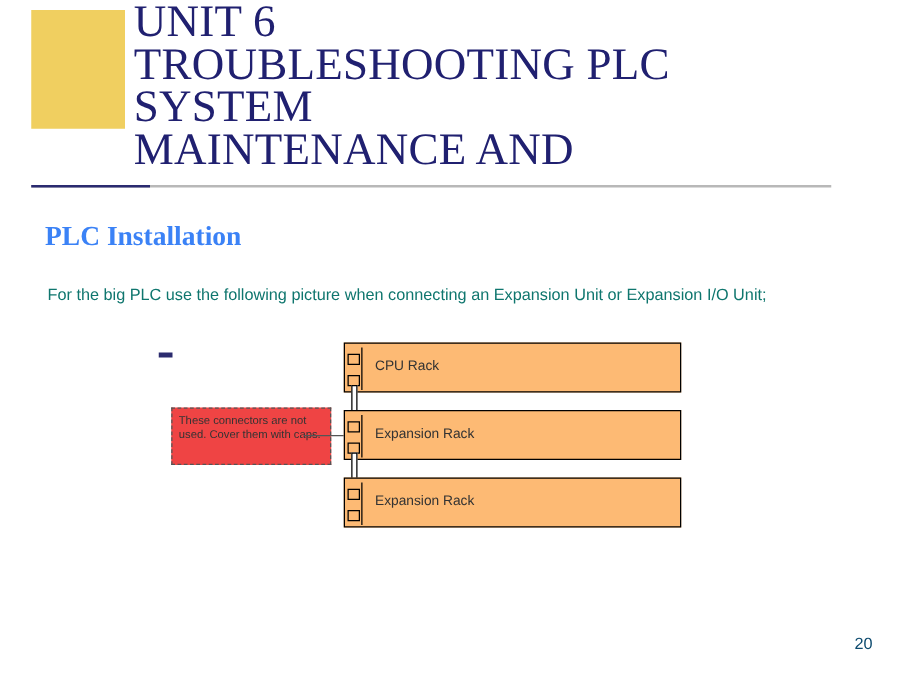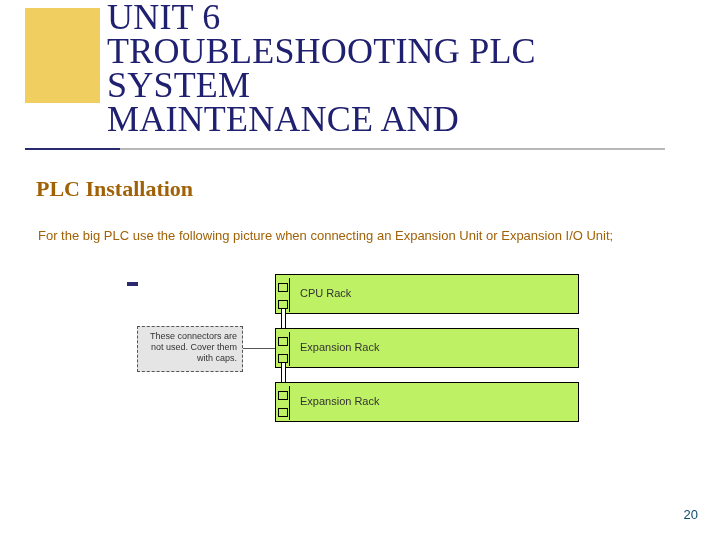--- a/index.html
+++ b/index.html
@@ -7,33 +7,33 @@
   .slide { position: relative; width: 720px; height: 540px; }
 
   .gold-box { position: absolute; left: 25px; top: 8px; width: 75px; height: 95px; background: #f0cf60; }
 
   .title-block { position: absolute; left: 107px; top: 0px; width: 560px; }
   .title-block .ln { font-size: 36px; line-height: 34px; color: #202070; letter-spacing: 0.2px; }
 
   .rule-gray { position: absolute; left: 25px; top: 148px; width: 640px; height: 2px; background: #b8b8b8; }
   .rule-navy { position: absolute; left: 25px; top: 148px; width: 95px; height: 2px; background: #2a2a70; }
 
-  .subhead { position: absolute; left: 36px; top: 176px; font-size: 22px; font-weight: bold; color: #a16207; }
+  .subhead { position: absolute; left: 36px; top: 176px; font-size: 22px; font-weight: bold; color: #3b82f6; }
 
-  .body-text { position: absolute; left: 38px; top: 228px; font-family: Arial, Helvetica, sans-serif; font-size: 13px; color: #a16207; }
+  .body-text { position: absolute; left: 38px; top: 228px; font-family: Arial, Helvetica, sans-serif; font-size: 13px; color: #0f766e; }
 
   .dash { position: absolute; left: 127px; top: 282px; width: 11px; height: 4px; background: #2b2b6e; }
 
   
   .diag { position: absolute; left: 135px; top: 268px; width: 430px; height: 180px; font-family: Arial, Helvetica, sans-serif; }
 
-  .callout { position: absolute; left: 2px; top: 58px; width: 106px; height: 46px; border: 1px dashed #555; padding: 4px 5px; font-size: 9px; line-height: 11px; color: #333; background: #e5e5e5; text-align: right; }
+  .callout { position: absolute; left: 2px; top: 58px; width: 128px; height: 46px; border: 1px dashed #555; padding: 4px 5px; font-size: 9px; line-height: 11px; color: #333; background: #ef4444; }
   .callout-line { position: absolute; left: 108px; top: 80px; width: 32px; height: 1px; border-top: 1px solid #555; }
 
-  .rack { position: absolute; left: 140px; width: 304px; height: 40px; border: 1px solid #000; background: #bef264; padding-left: 22px; }
+  .rack { position: absolute; left: 140px; width: 270px; height: 40px; border: 1px solid #000; background: #fdba74; padding-left: 22px; }
   .rack .slot { position: absolute; left: 0; top: 3px; width: 14px; height: 34px; border-right: 1px solid #000; }
   .rack .port { position: absolute; left: 2px; width: 10px; height: 9px; border: 1px solid #000; }
   .rack .port.top { top: 5px; }
   .rack .port.bot { top: 22px; }
   .rack .label { position: absolute; left: 24px; top: 12px; font-size: 11px; color: #333; }
 
   .cable { position: absolute; border: 1px solid #000; background: #fff; }
 
   .page-num { position: absolute; right: 22px; bottom: 18px; font-family: Arial, Helvetica, sans-serif; font-size: 13px; color: #0c4a6e; }
 </style>

